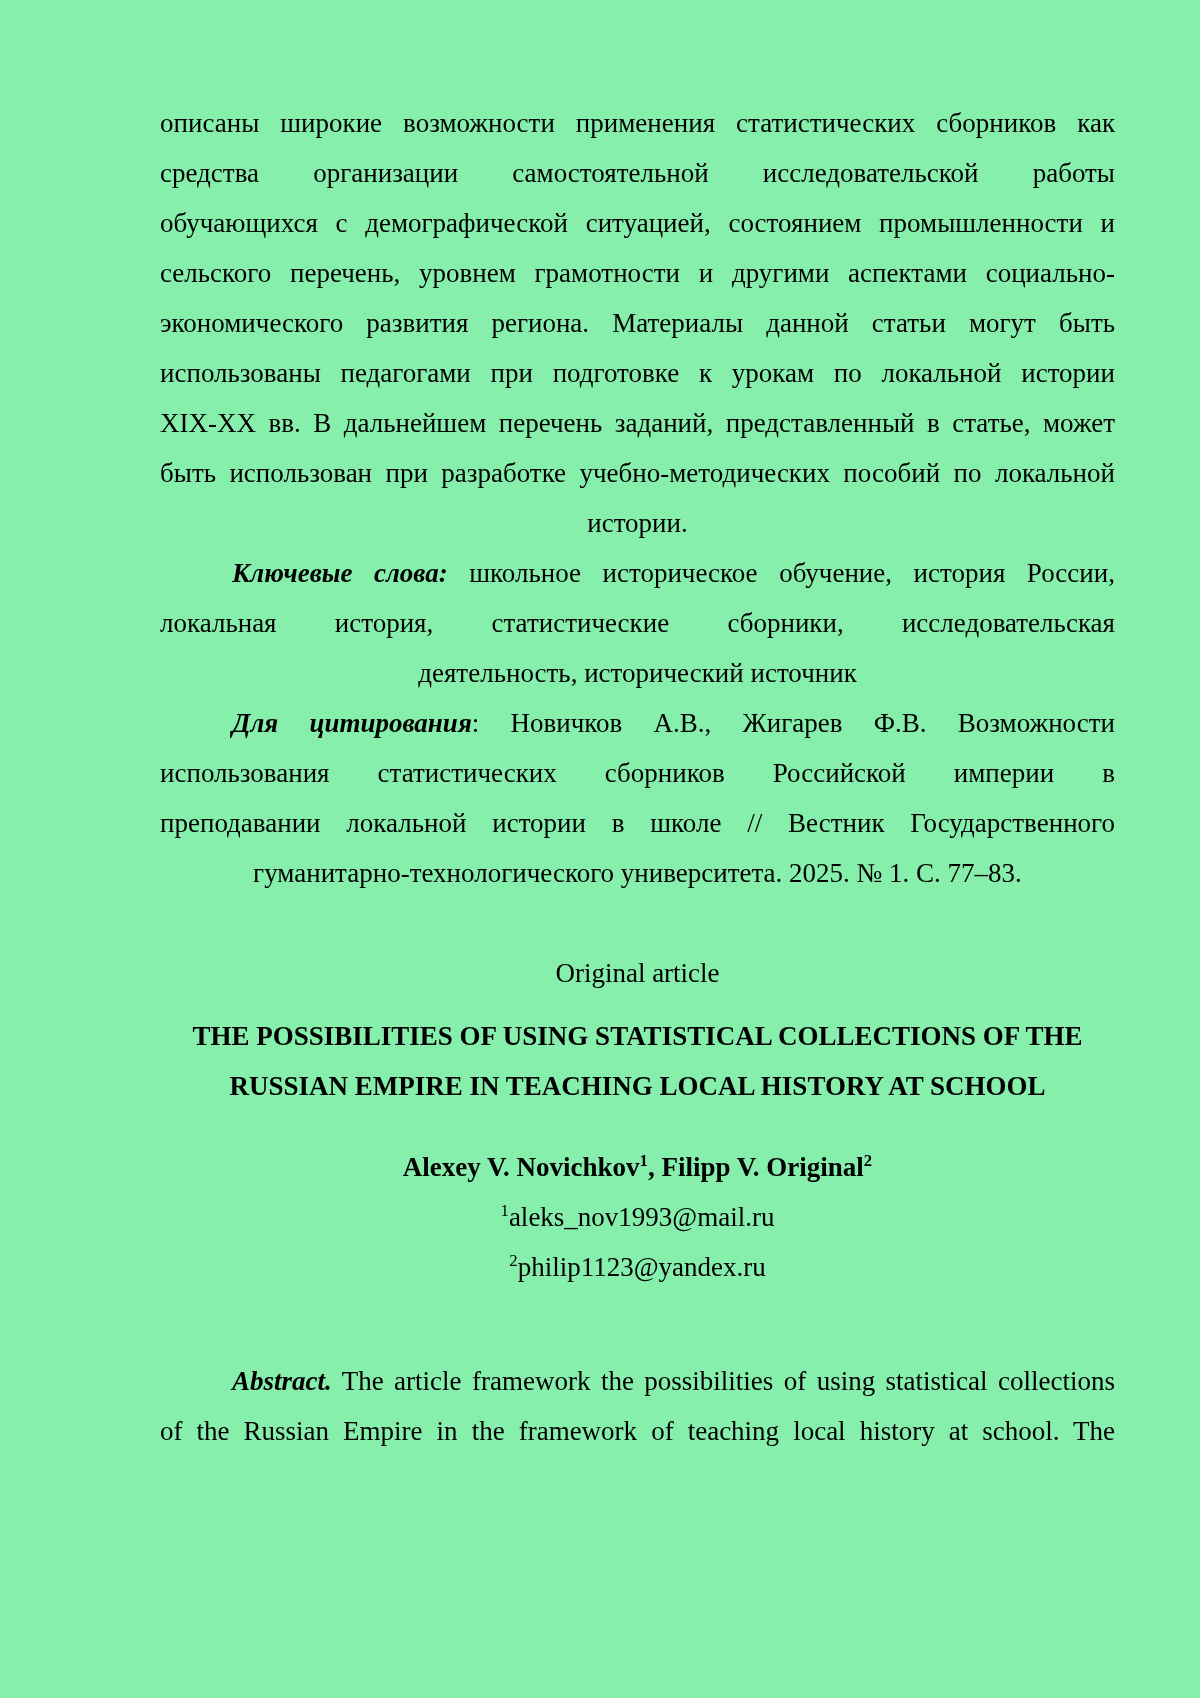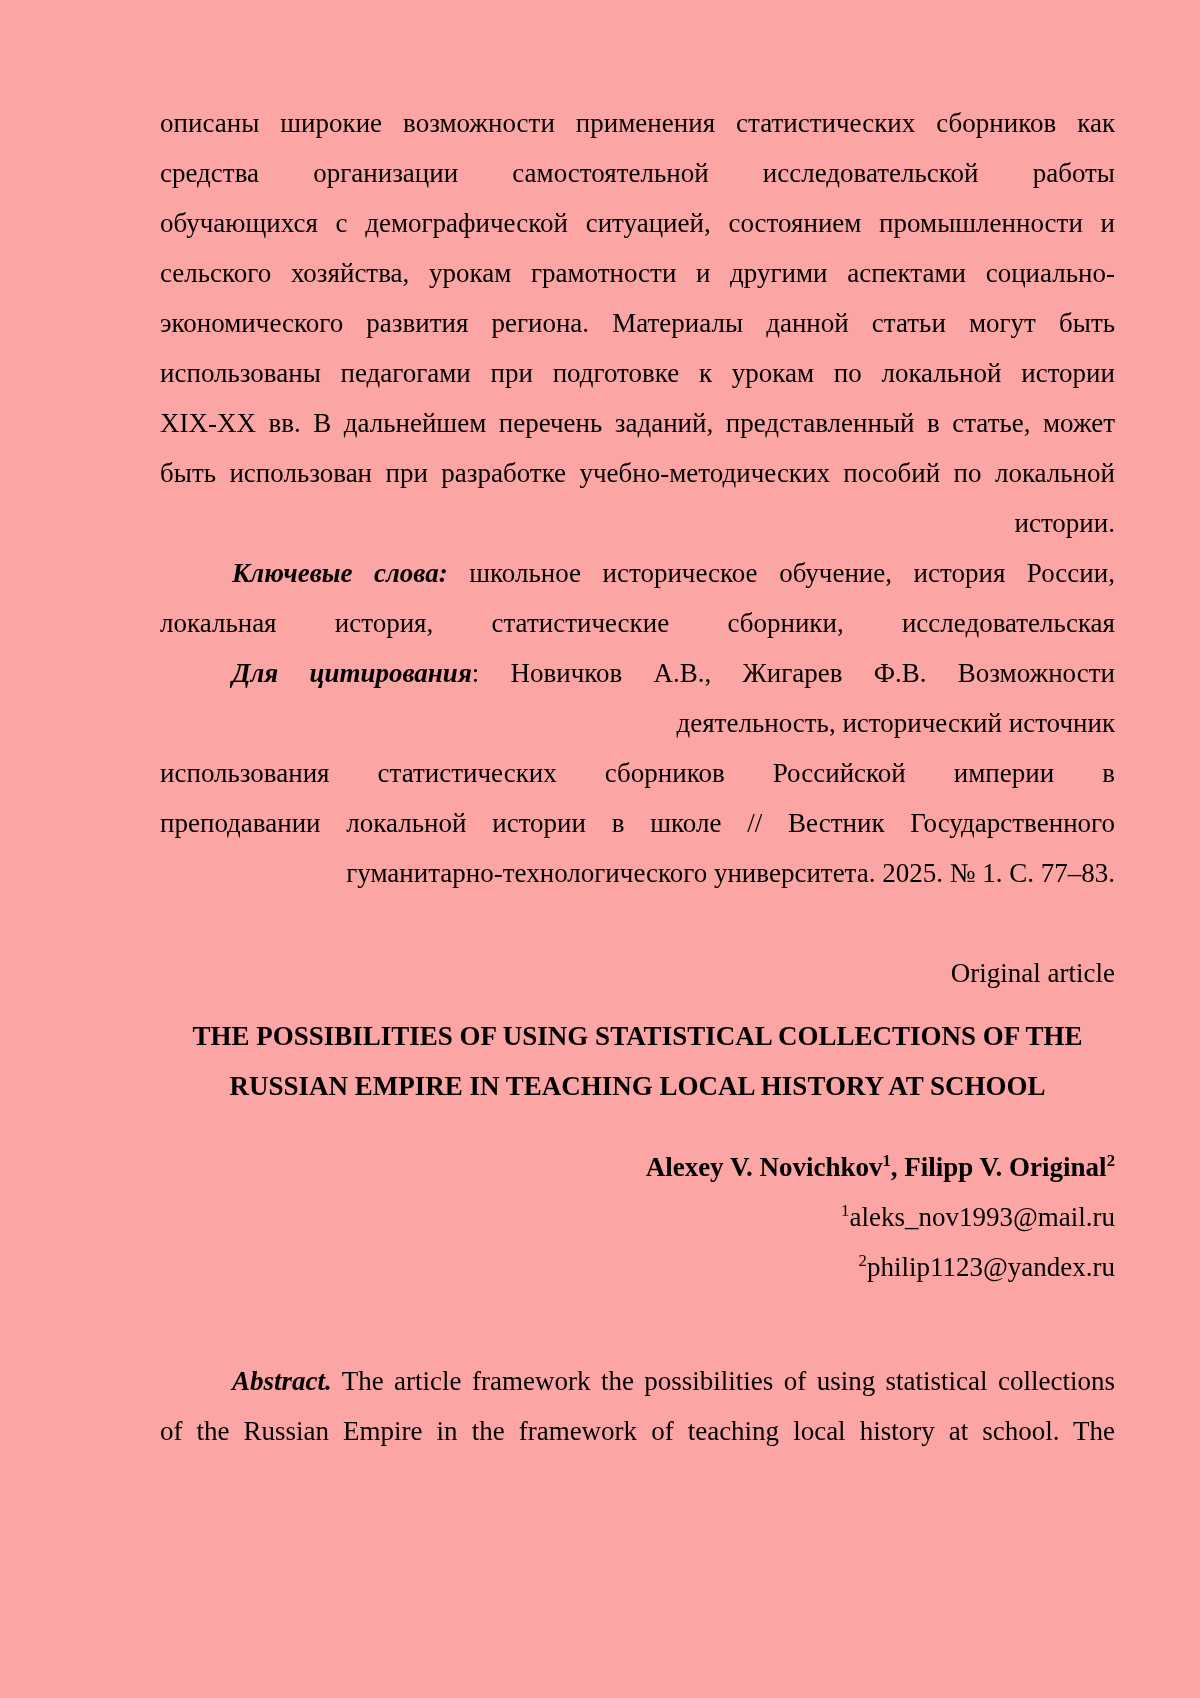--- a/index.html
+++ b/index.html
@@ -1,37 +1,37 @@
 <!DOCTYPE html>
 <html><head>
 <meta charset="utf-8">
 <style>
   html, body { margin: 0; padding: 0; }
   body { background: #e8e8e8; }
   .page {
     position: relative;
     width: 1200px;
     height: 1698px;
-    background: #fca5a5;
+    background: #86efac;
     color: #000000;
     font-family: "Liberation Serif", "DejaVu Serif", serif;
     overflow: hidden;
     margin: 0 auto;
   }
   .text-flow {
     position: absolute;
     left: 160px;
     top: 98px;
     width: 955px;
   }
   .line {
     font-size: 27px;
     line-height: 50px;
     height: 50px;
-    text-align: right;
+    text-align: center;
     overflow: hidden;
   }
   .line.justify {
     text-align: justify;
     text-align-last: justify;
   }
   .line.center {
     text-align: left;
     text-align-last: center;
   }
@@ -41,30 +41,30 @@
   .seg-bsup{ vertical-align: super; font-size: 0.62em; line-height: 0; font-weight: bold; }
 </style>
 </head>
 <body>
 
 <div class="page">
   <div class="text-flow">
       <div class="line justify"><span>описаны широкие возможности применения статистических сборников как</span></div>
       <div class="line justify"><span>средства организации самостоятельной исследовательской работы</span></div>
       <div class="line justify"><span>обучающихся с демографической ситуацией, состоянием промышленности и</span></div>
-      <div class="line justify"><span>сельского хозяйства, урокам грамотности и другими аспектами социально-</span></div>
+      <div class="line justify"><span>сельского перечень, уровнем грамотности и другими аспектами социально-</span></div>
       <div class="line justify"><span>экономического развития региона. Материалы данной статьи могут быть</span></div>
       <div class="line justify"><span>использованы педагогами при подготовке к урокам по локальной истории</span></div>
       <div class="line justify"><span>XIX-XX вв. В дальнейшем перечень заданий, представленный в статье, может</span></div>
       <div class="line justify"><span>быть использован при разработке учебно-методических пособий по локальной</span></div>
       <div class="line"><span>истории.</span></div>
       <div class="line justify" style="text-indent: 72px;"><span class="seg-bi">Ключевые слова:</span><span> школьное историческое обучение, история России,</span></div>
       <div class="line justify"><span>локальная история, статистические сборники, исследовательская</span></div>
+      <div class="line"><span>деятельность, исторический источник</span></div>
       <div class="line justify" style="text-indent: 72px;"><span class="seg-bi">Для цитирования</span><span>: Новичков А.В., Жигарев Ф.В. Возможности</span></div>
-      <div class="line"><span>деятельность, исторический источник</span></div>
       <div class="line justify"><span>использования статистических сборников Российской империи в</span></div>
       <div class="line justify"><span>преподавании локальной истории в школе // Вестник Государственного</span></div>
       <div class="line"><span>гуманитарно-технологического университета. 2025. № 1. С. 77–83.</span></div>
       <div class="line" style="margin-top: 50px;"><span>Original article</span></div>
       <div class="line center" style="margin-top: 13px;"><span class="seg-b">THE POSSIBILITIES OF USING STATISTICAL COLLECTIONS OF THE</span></div>
       <div class="line center"><span class="seg-b">RUSSIAN EMPIRE IN TEACHING LOCAL HISTORY AT SCHOOL</span></div>
       <div class="line" style="margin-top: 31px;"><span class="seg-b">Alexey V. Novichkov</span><span class="seg-bsup">1</span><span class="seg-b">, Filipp V. Original</span><span class="seg-bsup">2</span></div>
       <div class="line"><span class="seg-sup">1</span><span>aleks_nov1993@mail.ru</span></div>
       <div class="line"><span class="seg-sup">2</span><span>philip1123@yandex.ru</span></div>
       <div class="line justify" style="margin-top: 64px; text-indent: 72px;"><span class="seg-bi">Abstract.</span><span> The article framework the possibilities of using statistical collections</span></div>

